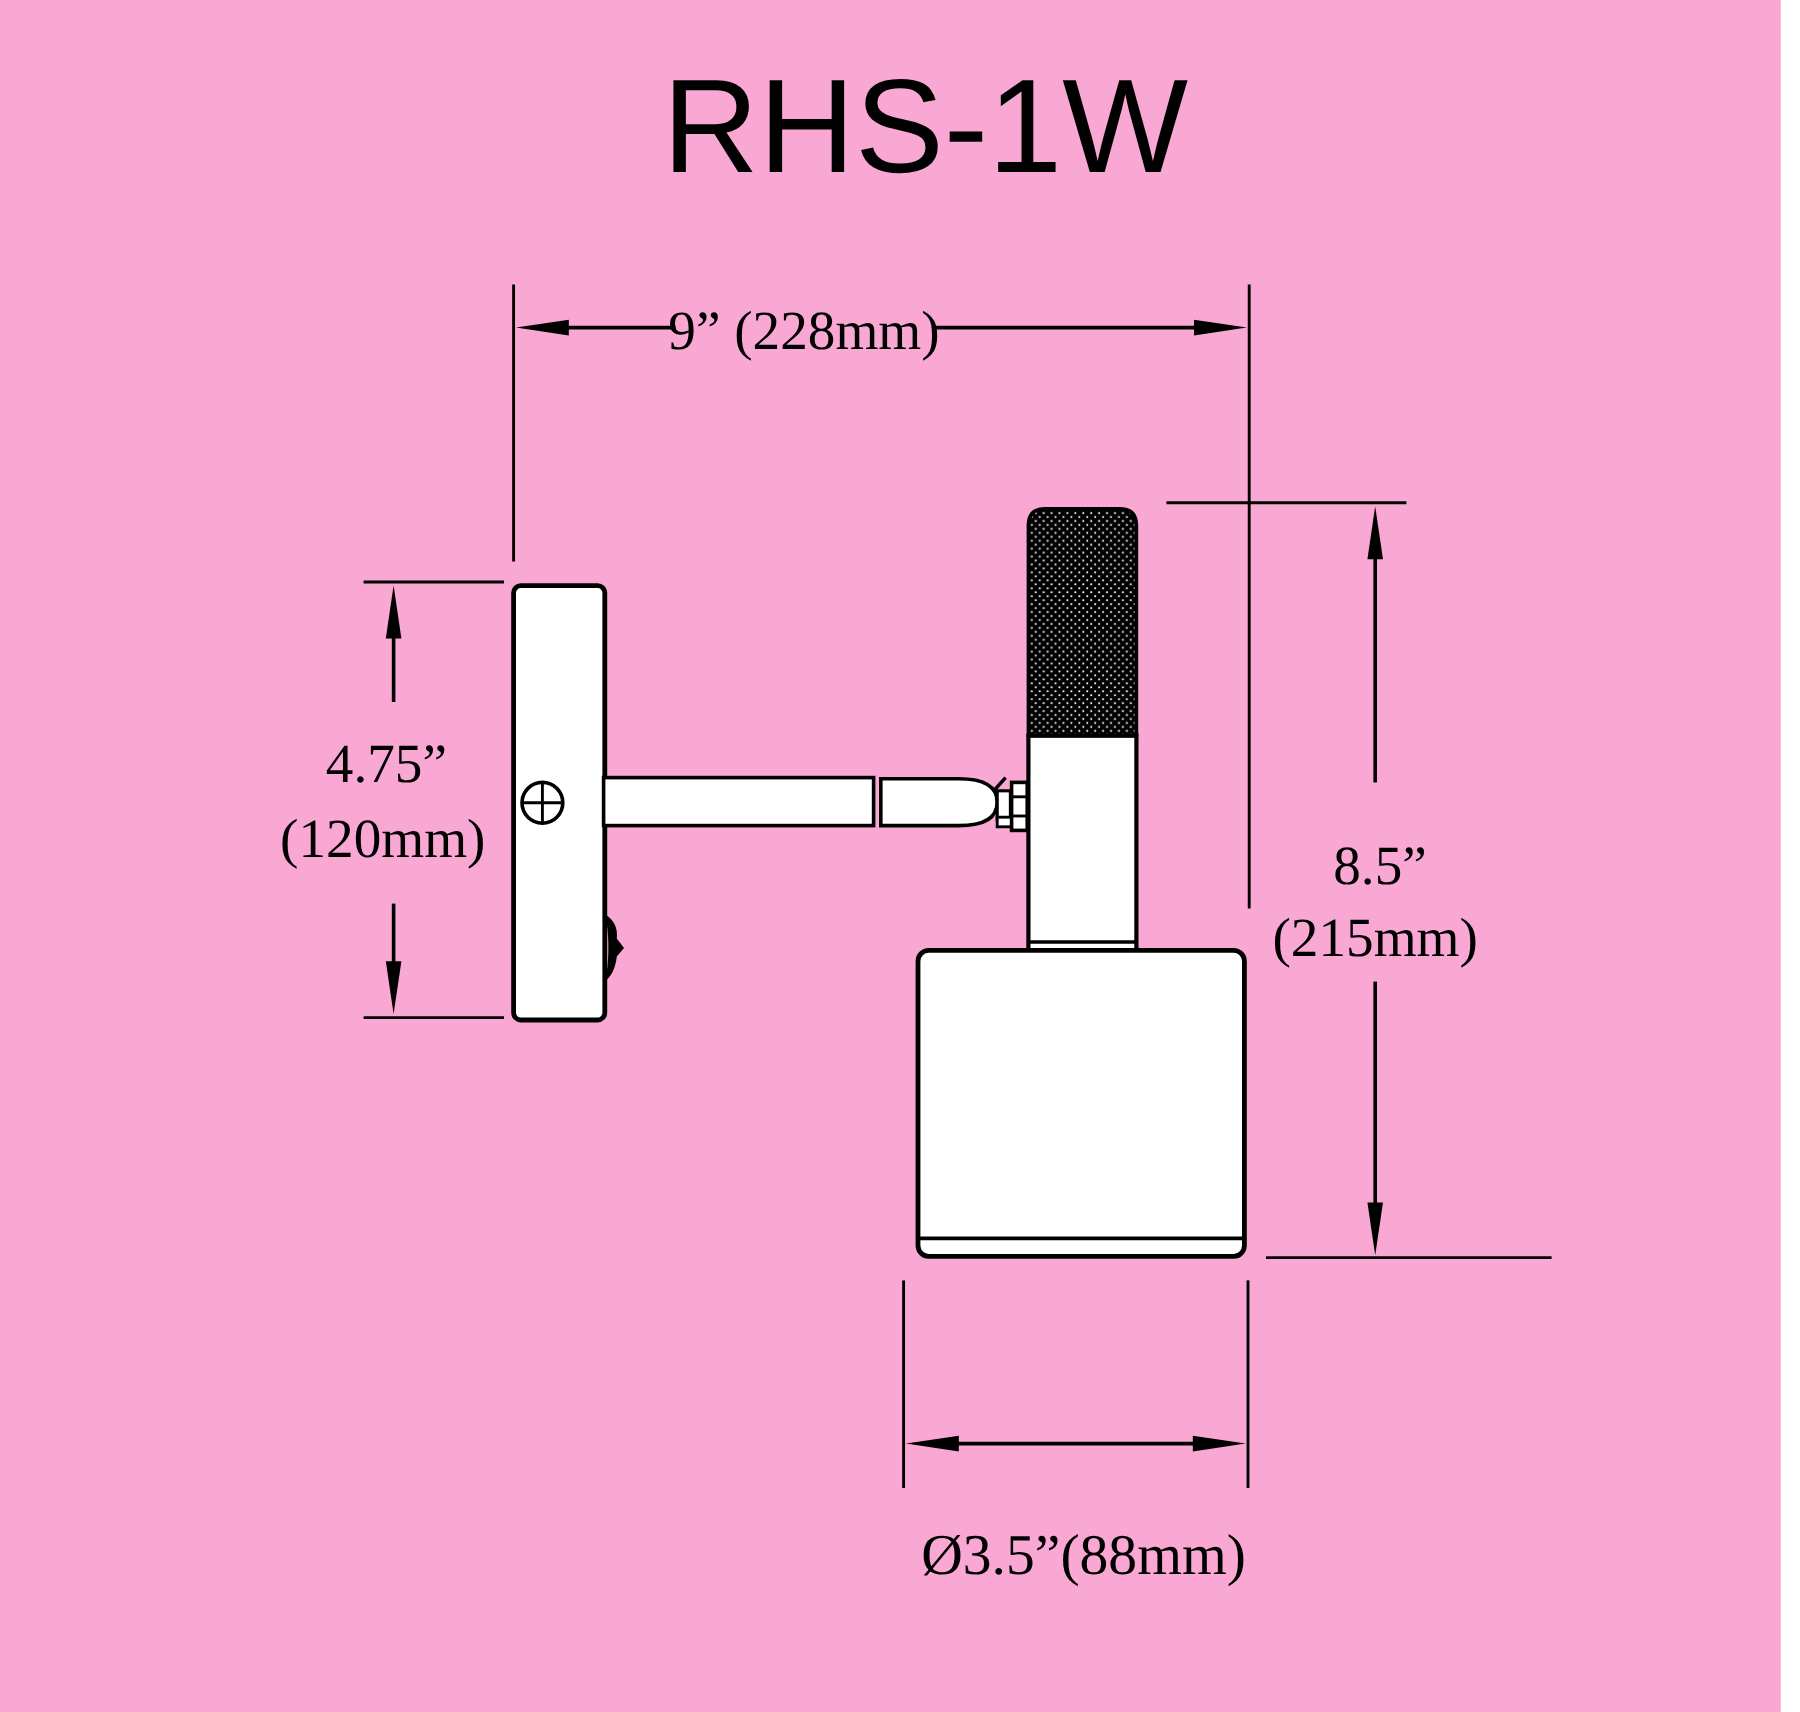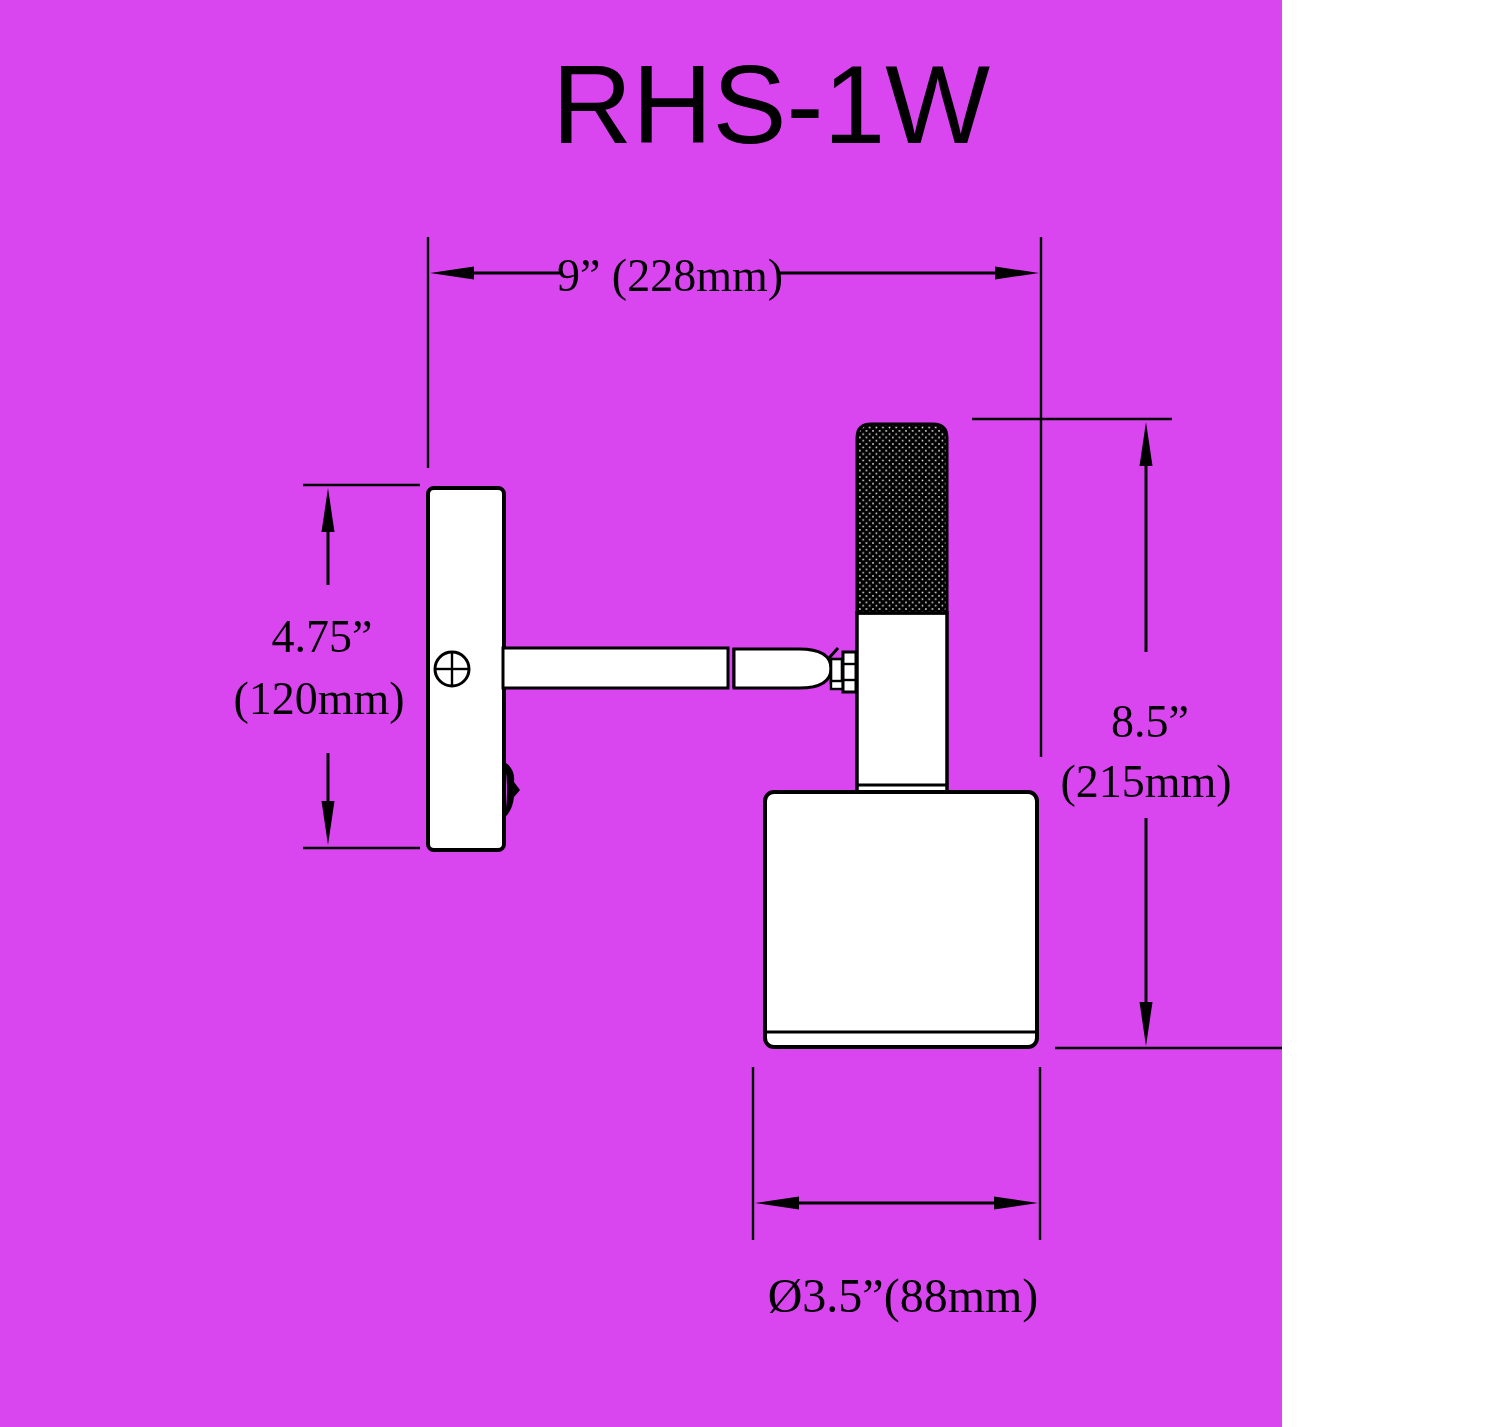--- a/index.html
+++ b/index.html
@@ -2,23 +2,23 @@
 <html><head>
 <meta charset="utf-8">
 <style>
   html, body { margin: 0; padding: 0; }
   body {
     background: #ffffff;
     font-family: "Liberation Sans", sans-serif;
   }
   .page {
     position: relative;
-    width: 1282px;
+    width: 1484px;
     height: 1427px;
-    background: #d946ef;
+    background: #f9a8d4;
     overflow: hidden;
   }
   svg { display: block; }
   .outline { fill: #ffffff; stroke: #000000; }
   .blackfill { fill: #000000; stroke: none; }
   .dline { stroke: #000000; stroke-width: 3; fill: none; }
   .thin { stroke: #000000; stroke-width: 2.4; fill: none; }
   .arrow { fill: #000000; stroke: none; }
   .dim-text {
     font-family: "Liberation Serif", serif;

